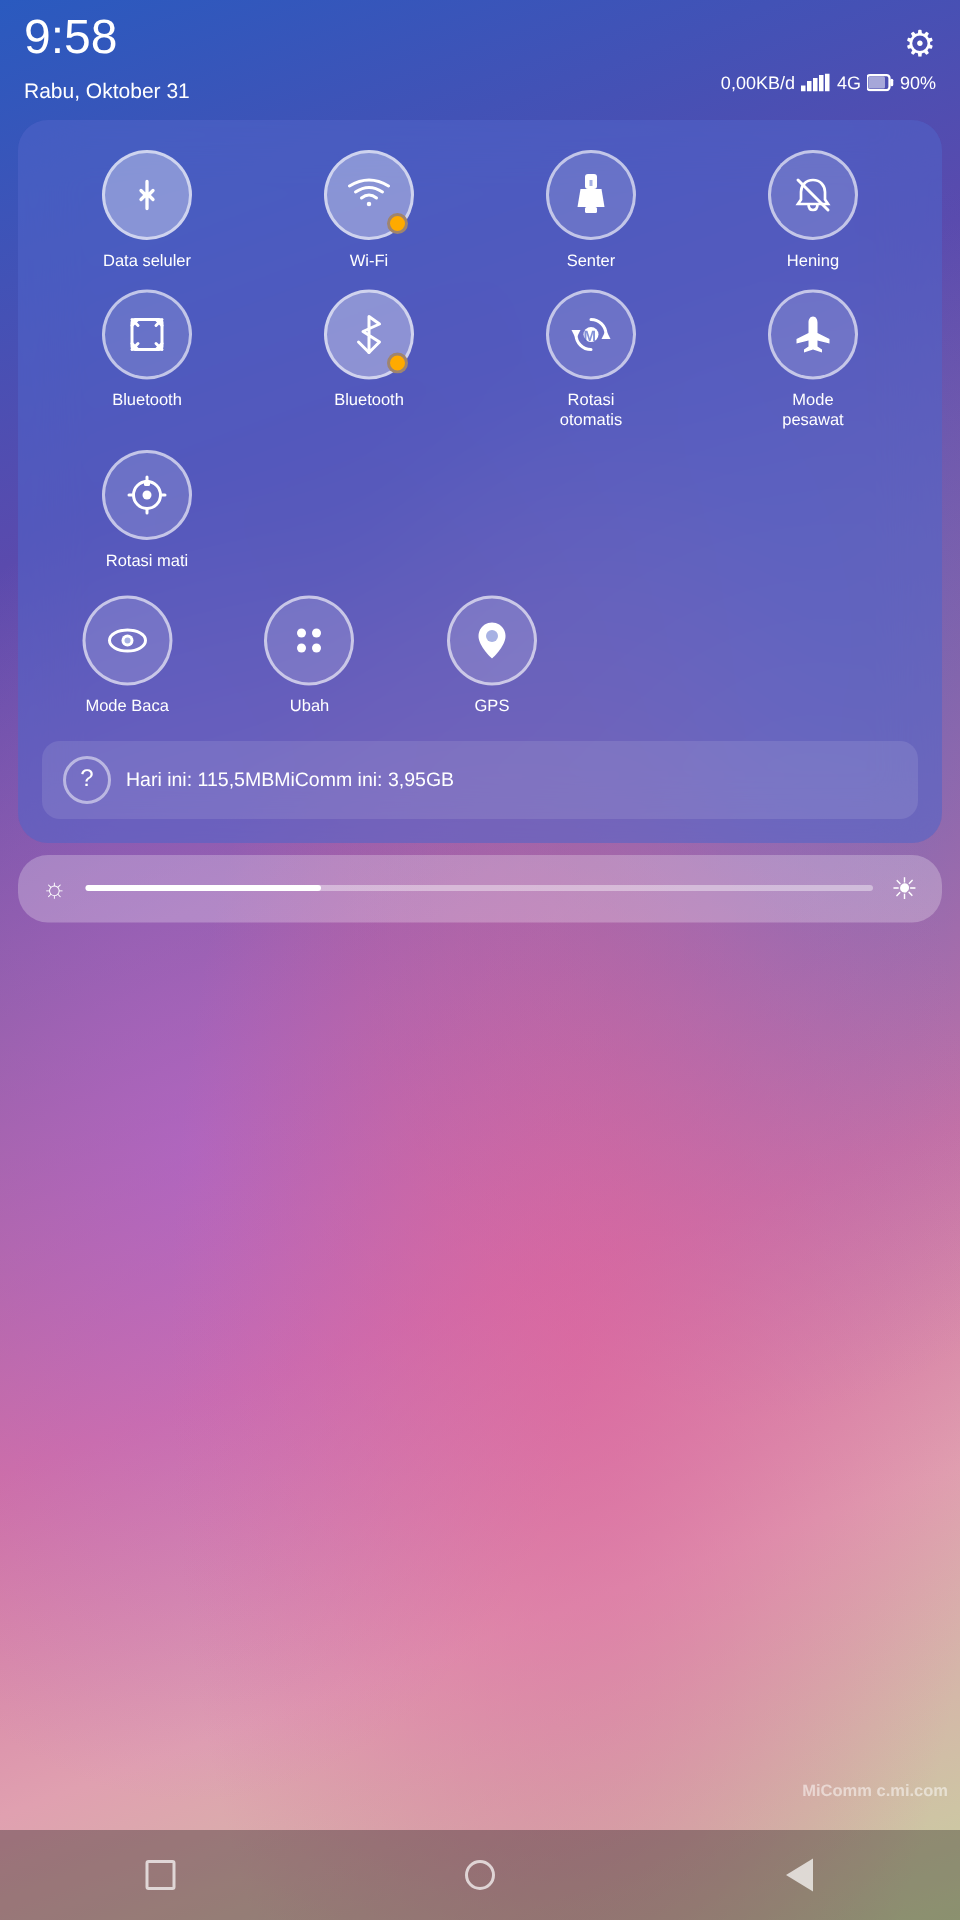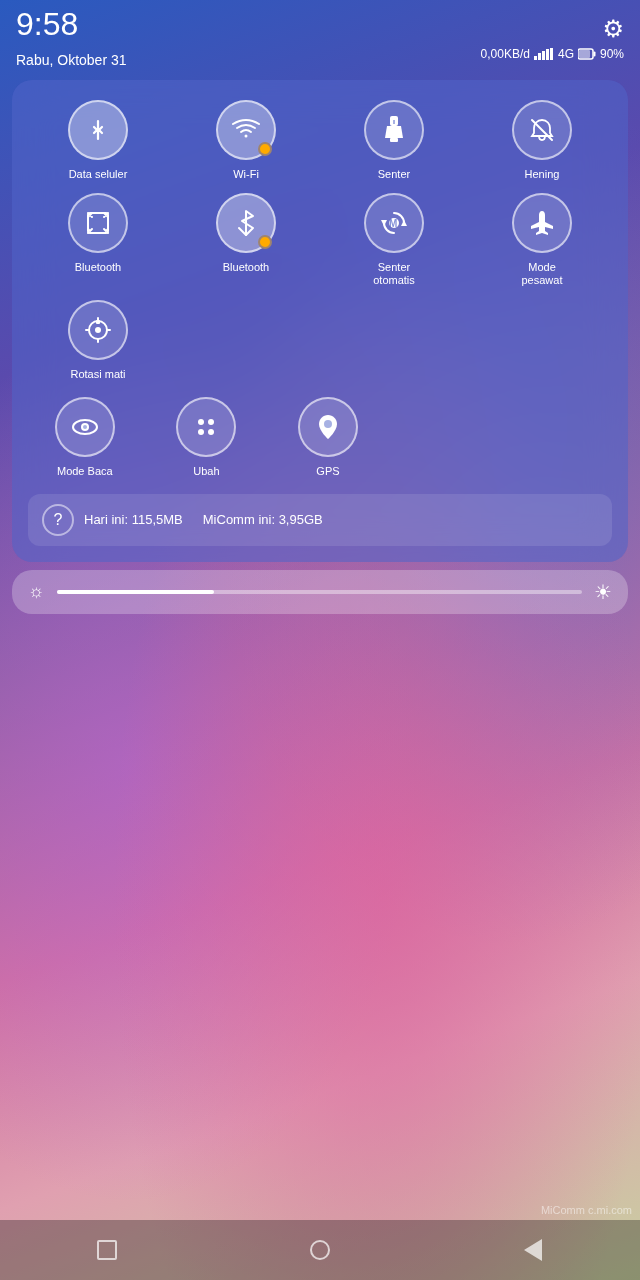--- a/index.html
+++ b/index.html
@@ -151,21 +151,20 @@
       align-items: center;
       justify-content: center;
       font-size: 16px;
       color: white;
     }
 
     .data-usage-text {
       font-size: 13px;
       color: white;
       display: flex;
-      gap: 20px;
     }
 
     
     .brightness-bar-container {
       position: relative;
       z-index: 10;
       margin: 6px 12px 0;
       background: rgba(255,255,255,0.25);
       border-radius: 20px;
       padding: 10px 16px;
@@ -239,26 +238,27 @@
     .nav-triangle {
       width: 0;
       height: 0;
       border-top: 11px solid transparent;
       border-bottom: 11px solid transparent;
       border-right: 18px solid rgba(255,255,255,0.7);
     }
 
     .micomm-watermark {
       position: absolute;
-      bottom: 64px;
+      bottom: 80px;
       right: 8px;
       color: rgba(255,255,255,0.5);
       font-size: 11px;
       text-align: center;
       z-index: 5;
+      font-weight: bold;
     }
 
     
     svg { display: block; }
 
     .badge-dot {
       position: absolute;
       bottom: 2px;
       right: 2px;
       width: 14px;
@@ -382,21 +382,21 @@
       <div class="tile-icon">
         <svg width="28" height="28" viewBox="0 0 28 28" fill="none">
           <circle cx="14" cy="14" r="5" fill="white"></circle>
           <path d="M14 4 A10 10 0 0 1 24 14" stroke="white" stroke-width="2" stroke-linecap="round" fill="none"></path>
           <polygon points="24,11 27,17 21,17" fill="white"></polygon>
           <path d="M14 24 A10 10 0 0 1 4 14" stroke="white" stroke-width="2" stroke-linecap="round" fill="none"></path>
           <polygon points="4,17 1,11 7,11" fill="white"></polygon>
           <text x="9" y="18" font-size="10" fill="rgba(80,100,200,0.7)" font-weight="bold">M</text>
         </svg>
       </div>
-      <span class="tile-label">Senter otomatis</span>
+      <span class="tile-label">Rotasi otomatis</span>
     </div>
 
     <div class="tile">
       <div class="tile-icon">
         <svg width="28" height="28" viewBox="0 0 28 28" fill="white">
           <path d="M14 2 C12 2 11 4 11 6 L11 13 L3 17 L3 20 L11 18 L11 22 L8 24 L8 26 L14 24 L20 26 L20 24 L17 22 L17 18 L25 20 L25 17 L17 13 L17 6 C17 4 16 2 14 2Z"></path>
         </svg>
       </div>
       <span class="tile-label">Mode pesawat</span>
     </div>

